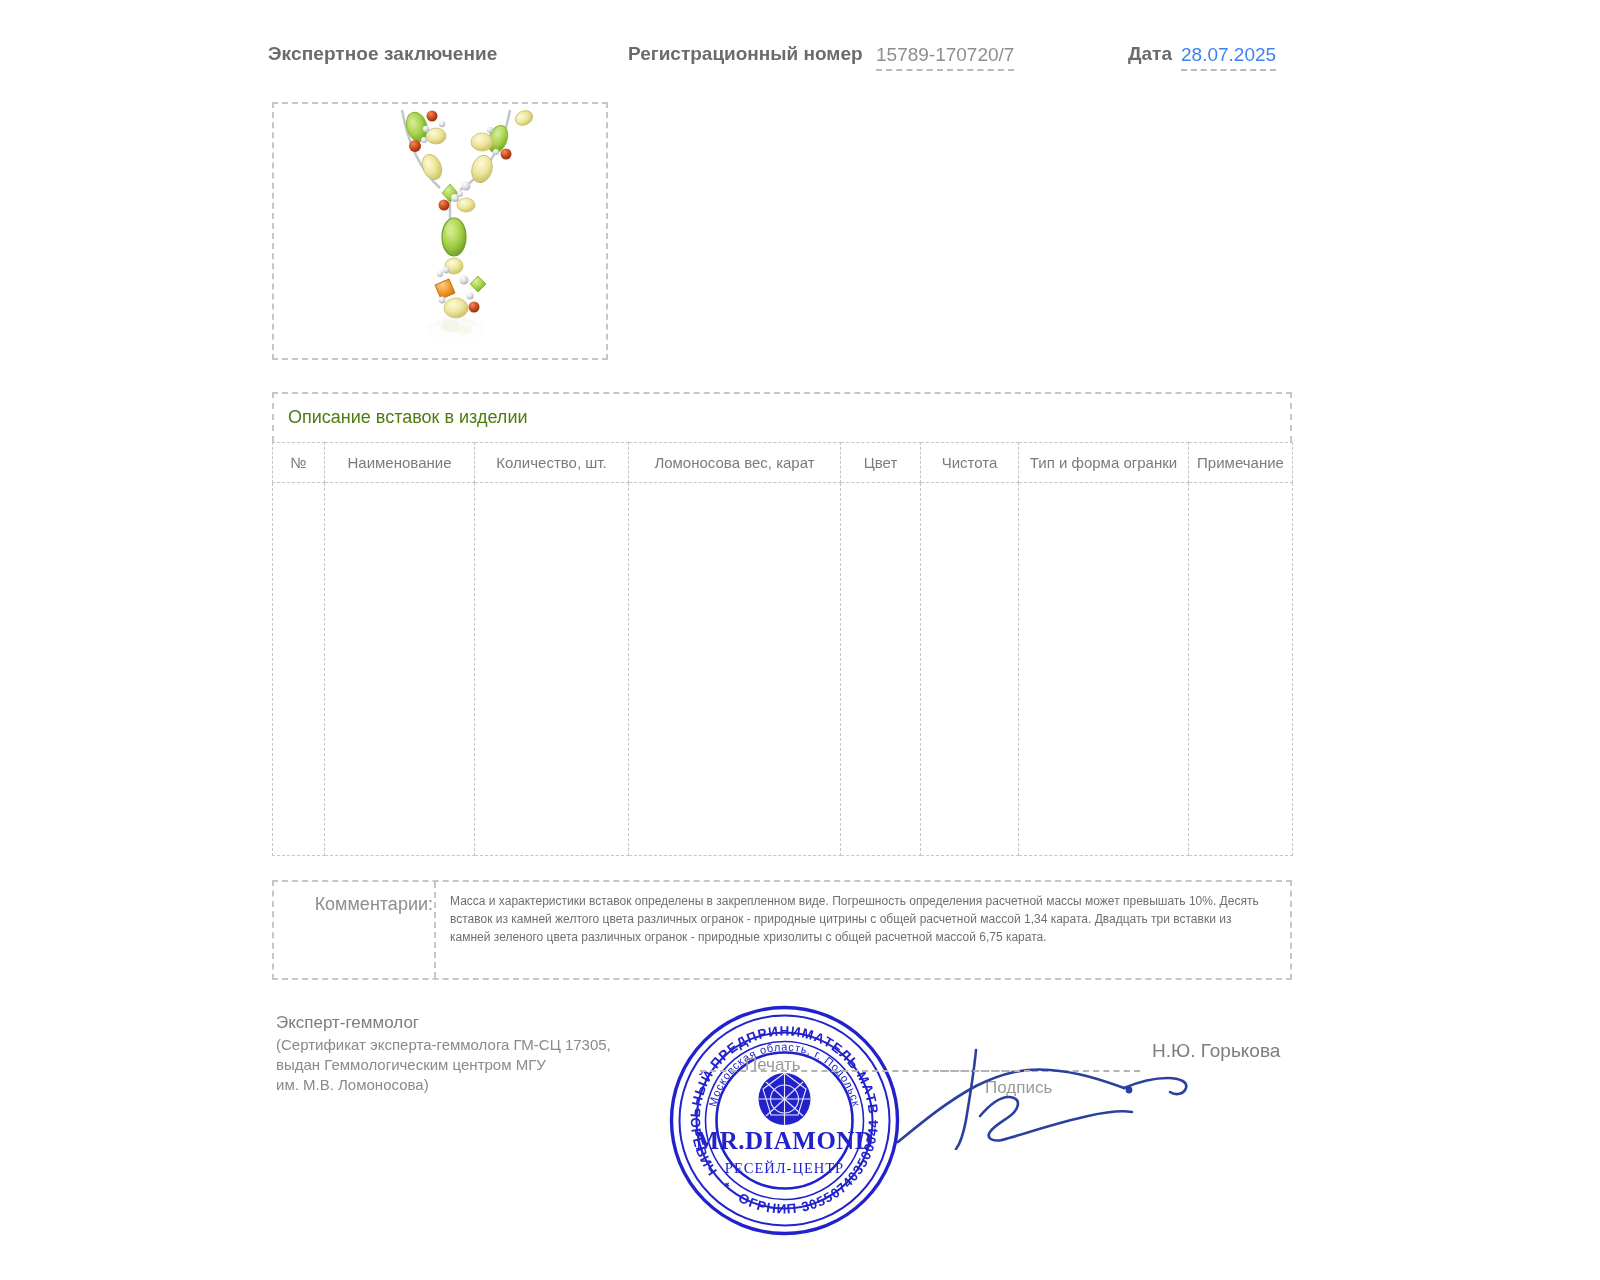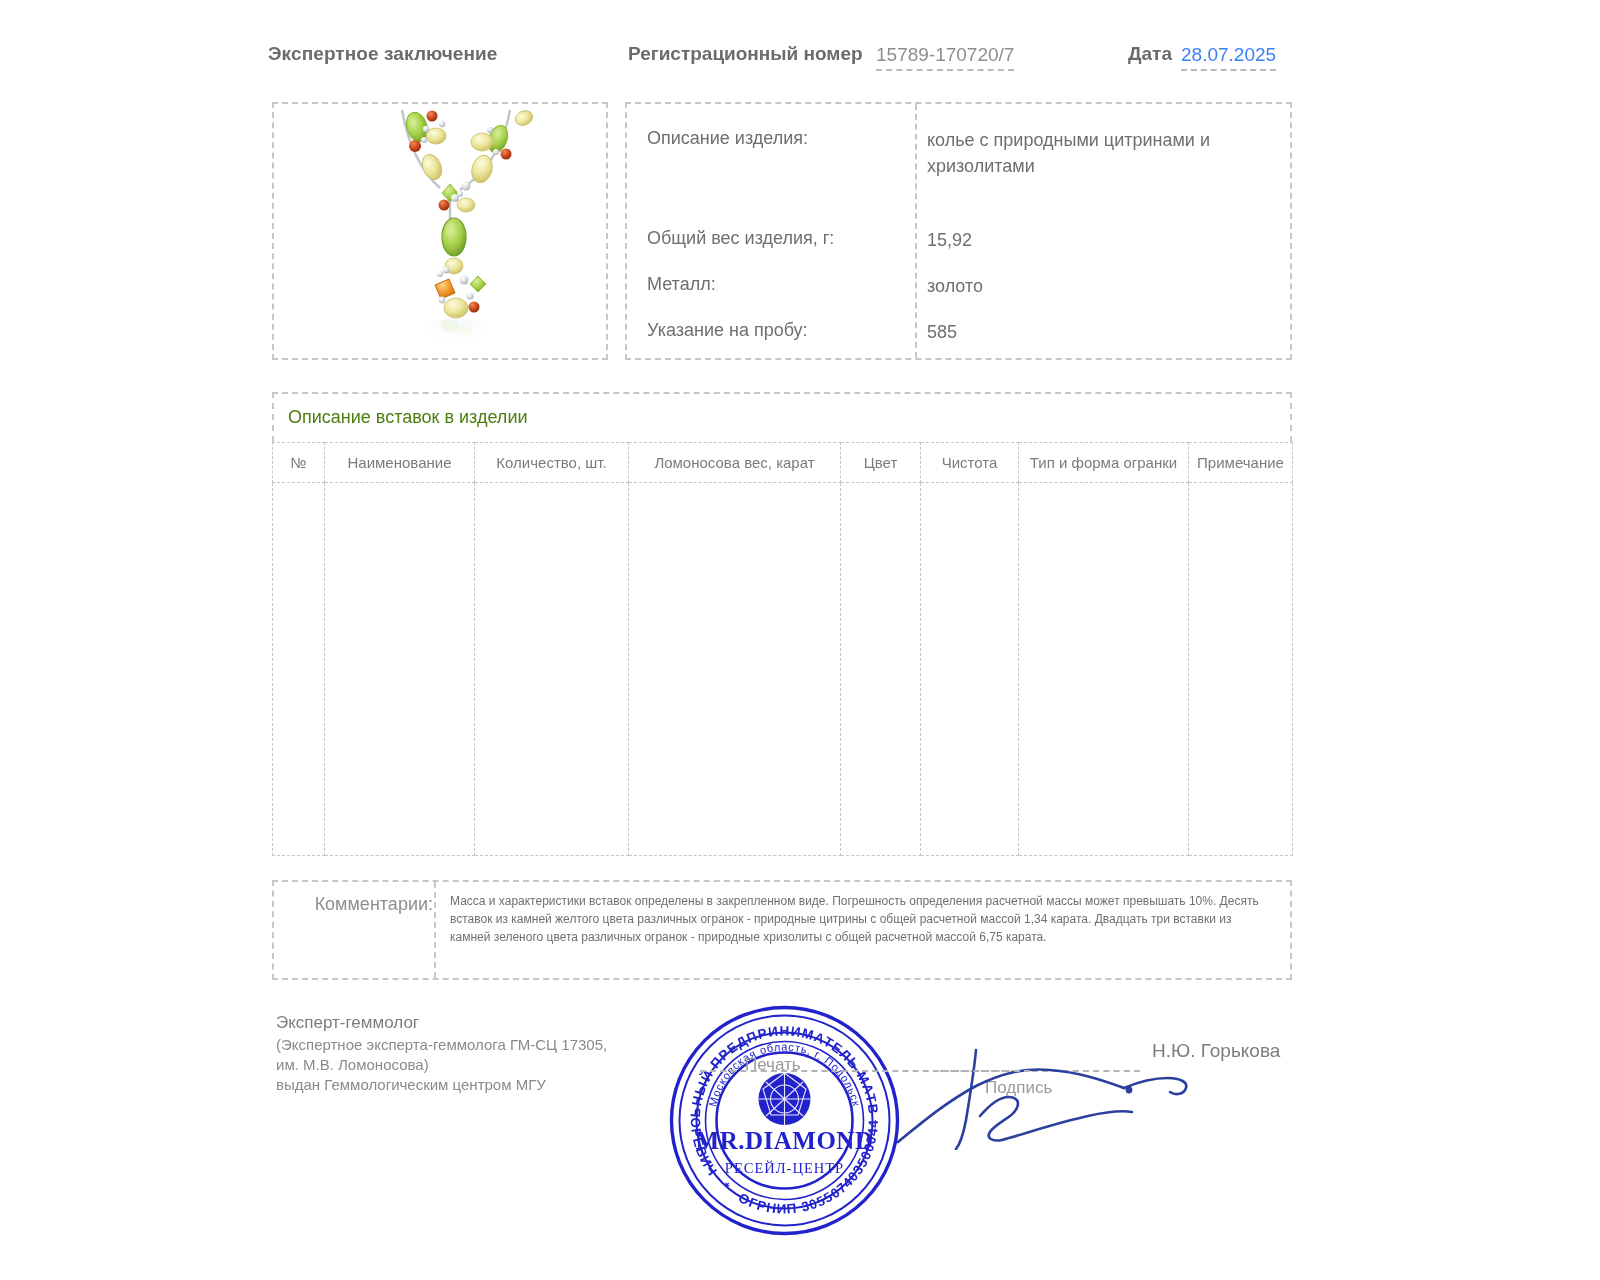--- a/index.html
+++ b/index.html
@@ -387,35 +387,20 @@
       </g>
 
       <g opacity="0.35">
         <ellipse cx="182" cy="228" rx="30" ry="14" fill="url(#gRefl)"></ellipse>
         <ellipse cx="176" cy="222" rx="9" ry="6" fill="#b9d98a" opacity="0.5"></ellipse>
         <ellipse cx="190" cy="226" rx="8" ry="5" fill="#e6dfae" opacity="0.5"></ellipse>
       </g>
     </svg>
   </div>
 
-  <div class="spec-box">
-    <div class="spec-divider"></div>
-
-    <div class="spec-label" style="top:24px;">Описание изделия:</div>
-    <div class="spec-value" style="top:24px;">колье с природными цитринами и хризолитами</div>
-
-    <div class="spec-label" style="top:124px;">Общий вес изделия, г:</div>
-    <div class="spec-value" style="top:124px;">15,92</div>
-
-    <div class="spec-label" style="top:170px;">Металл:</div>
-    <div class="spec-value" style="top:170px;">золото</div>
-
-    <div class="spec-label" style="top:216px;">Указание на пробу:</div>
-    <div class="spec-value" style="top:216px;">585</div>
-  </div>
 
   <div class="inserts-title-box">
     <div class="inserts-title">Описание вставок в изделии</div>
   </div>
 
   <div class="table-wrap">
     <table class="inserts">
       <colgroup>
         <col style="width:52px">
         <col style="width:150px">
@@ -454,23 +439,23 @@
   </div>
 
   <div class="comments-box">
     <div class="comments-label">Комментарии:</div>
     <div class="comments-divider"></div>
     <div class="comments-text">Масса и характеристики вставок определены в закрепленном виде. Погрешность определения расчетной массы может превышать 10%. Десять вставок из камней желтого цвета различных огранок - природные цитрины с общей расчетной массой 1,34 карата. Двадцать три вставки из камней зеленого цвета различных огранок - природные хризолиты с общей расчетной массой 6,75 карата.</div>
   </div>
 
   <div class="expert-block">
     <div class="expert-title">Эксперт-геммолог</div>
-    <div class="expert-cert">(Экспертное эксперта-геммолога ГМ-СЦ 17305,</div>
+    <div class="expert-cert">(Сертификат эксперта-геммолога ГМ-СЦ 17305,</div>
+    <div class="expert-cert">выдан Геммологическим центром МГУ</div>
     <div class="expert-cert">им. М.В. Ломоносова)</div>
-    <div class="expert-cert">выдан Геммологическим центром МГУ</div>
   </div>
 
   <div class="seal-dash-line"></div>
   <div class="seal-label">Печать</div>
 
   <svg class="seal" viewBox="0 0 235 235">
     <defs>
       <path id="arcOuterTop" d="M 33 117 A 84 84 0 0 1 202 117"></path>
       <path id="arcOuterBottom" d="M 24 117 A 93 93 0 0 0 211 117"></path>
       <path id="arcInnerTop" d="M 48 117 A 69 69 0 0 1 187 117"></path>

